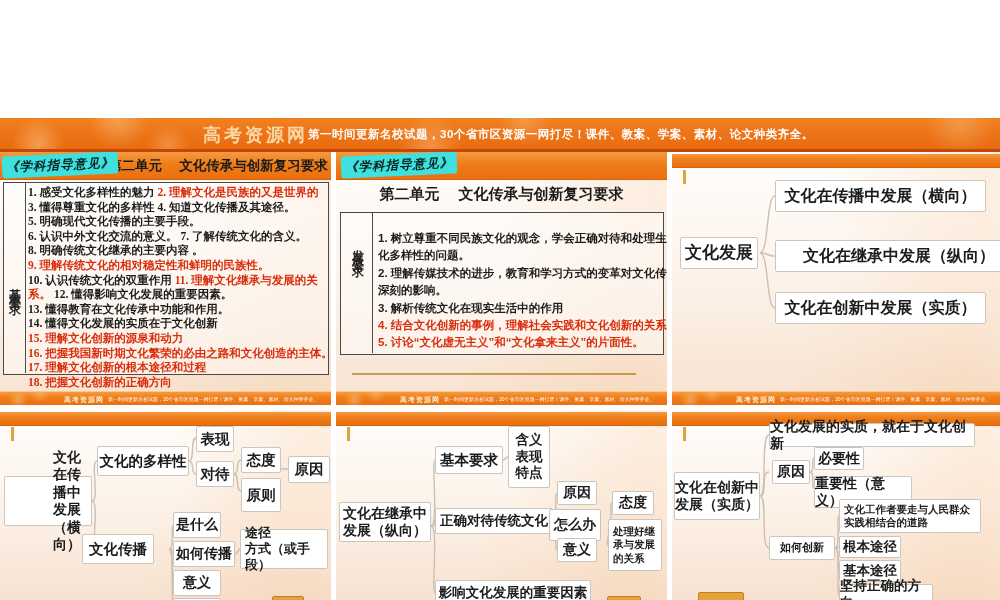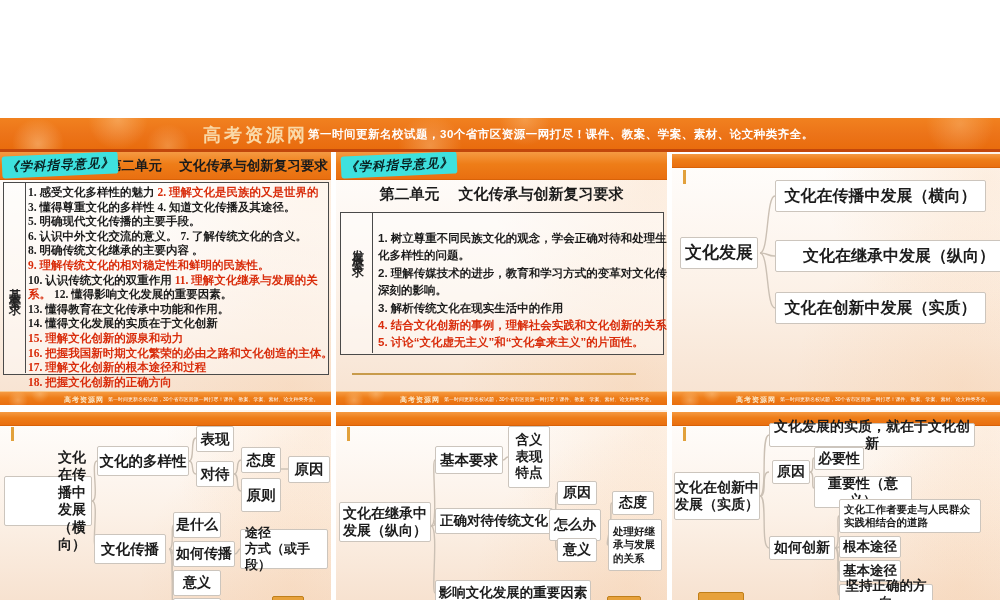--- a/index.html
+++ b/index.html
@@ -92,21 +92,21 @@
   #s1 .lines{left:28px;top:33px;font-size:11.5px;line-height:14.6px;font-family:Liberation Serif, serif;}
   #s2 .lines{left:42px;top:78px;font-size:11.5px;line-height:17.4px;}
   .ln{white-space:nowrap;}
   .ln .k{color:#1c1c1c;}
   .ln .r{color:#D92D0C;}
   .goldline{position:absolute;left:16px;width:284px;top:221px;height:2px;background:#C89B4B;}
   
   .node{
     position:absolute;display:flex;align-items:center;justify-content:center;
     background:#ffffff;border:1px solid #CCC5BD;border-radius:2px;
-    color:#1c1c1c;font-weight:bold;text-align:center;white-space:pre-line;
+    color:#1c1c1c;font-weight:bold;text-align:left;white-space:pre-line;
     line-height:1.25;box-sizing:border-box;z-index:3;
   }
   .node.gold{background:#E7A13B;border:1px solid #C07F1A;}
   .node.ta-left{justify-content:flex-start;text-align:left;padding-left:4px;}
   svg.conn{position:absolute;left:0;top:0;z-index:1;}
   svg.conn path{stroke:#CBC0B4;stroke-width:1.4;fill:none;}
 </style>
 </head>
 <body>
 
@@ -205,21 +205,21 @@
   </svg>
   <div></div>
 <div class="node" style="left: 4px; top: 66px; width: 88px; height: 50px; font-size: 14px; padding-left: 48px;">文化在传播中
 发展（横向）</div>
     <div class="node" style="left: 97px; top: 36px; width: 92px; height: 30px; font-size: 14.5px;">文化的多样性</div>
     <div class="node" style="left: 196px; top: 16px; width: 38px; height: 26px; font-size: 14.5px;">表现</div>
     <div class="node" style="left: 196px; top: 51px; width: 38px; height: 26px; font-size: 14.5px;">对待</div>
     <div class="node" style="left: 241px; top: 37px; width: 40px; height: 26px; font-size: 14.5px;">态度</div>
     <div class="node" style="left: 241px; top: 68px; width: 40px; height: 34px; font-size: 14.5px;">原则</div>
     <div class="node" style="left: 288px; top: 46px; width: 42px; height: 27px; font-size: 14.5px;">原因</div>
-    <div class="node" style="left: 94px; top: 124px; width: 72px; height: 30px; font-size: 14.5px;">文化传播</div>
+    <div class="node" style="left: 82px; top: 124px; width: 72px; height: 30px; font-size: 14.5px;">文化传播</div>
     <div class="node" style="left: 173px; top: 102px; width: 48px; height: 26px; font-size: 14px;">是什么</div>
     <div class="node" style="left: 173px; top: 131px; width: 62px; height: 26px; font-size: 14px;">如何传播</div>
     <div class="node ta-left" style="left: 240px; top: 119px; width: 88px; height: 40px; font-size: 13px;">途径
 方式（或手段）</div>
     <div class="node" style="left: 173px; top: 160px; width: 48px; height: 26px; font-size: 14px;">意义</div>
     <div class="node" style="left: 173px; top: 188px; width: 48px; height: 24px; font-size: 14px;">要求</div>
     <div class="node gold" style="left: 272px; top: 186px; width: 32px; height: 16px;"></div>
   </div>
 
 <div class="slide" id="s5">
@@ -269,20 +269,20 @@
     <path d="M163,138 C169,138 164,161 167,161"></path>
     <path d="M163,138 C169,138 164,185 167,185"></path>
   </svg>
   <div></div>
 <div class="node" style="left: 2px; top: 62px; width: 86px; height: 48px; font-size: 14px;">文化在创新中
 发展（实质）</div>
     <div class="node" style="left: 97px; top: 13px; width: 206px; height: 24px; font-size: 14px;">文化发展的实质，就在于文化创新</div>
     <div class="node" style="left: 100px; top: 50px; width: 38px; height: 24px; font-size: 14px;">原因</div>
     <div class="node" style="left: 142px; top: 37px; width: 50px; height: 23px; font-size: 14px;">必要性</div>
     <div class="node" style="left: 142px; top: 66px; width: 98px; height: 32px; font-size: 14px;">重要性（意义）</div>
-    <div class="node" style="left: 97px; top: 126px; width: 66px; height: 24px; font-size: 14px;">如何创新</div>
+    <div class="node" style="left: 97px; top: 126px; width: 66px; height: 24px; font-size: 11px;">如何创新</div>
     <div class="node ta-left" style="left: 167px; top: 89px; width: 142px; height: 34px; font-size: 10.5px;">文化工作者要走与人民群众
 实践相结合的道路</div>
     <div class="node" style="left: 167px; top: 126px; width: 62px; height: 22px; font-size: 13.5px;">根本途径</div>
     <div class="node" style="left: 167px; top: 150px; width: 62px; height: 22px; font-size: 13.5px;">基本途径</div>
     <div class="node" style="left: 167px; top: 174px; width: 94px; height: 22px; font-size: 13.5px;">坚持正确的方向</div>
     <div class="node gold" style="left: 26px; top: 182px; width: 46px; height: 16px;"></div>
   </div>
 
 </body></html>

